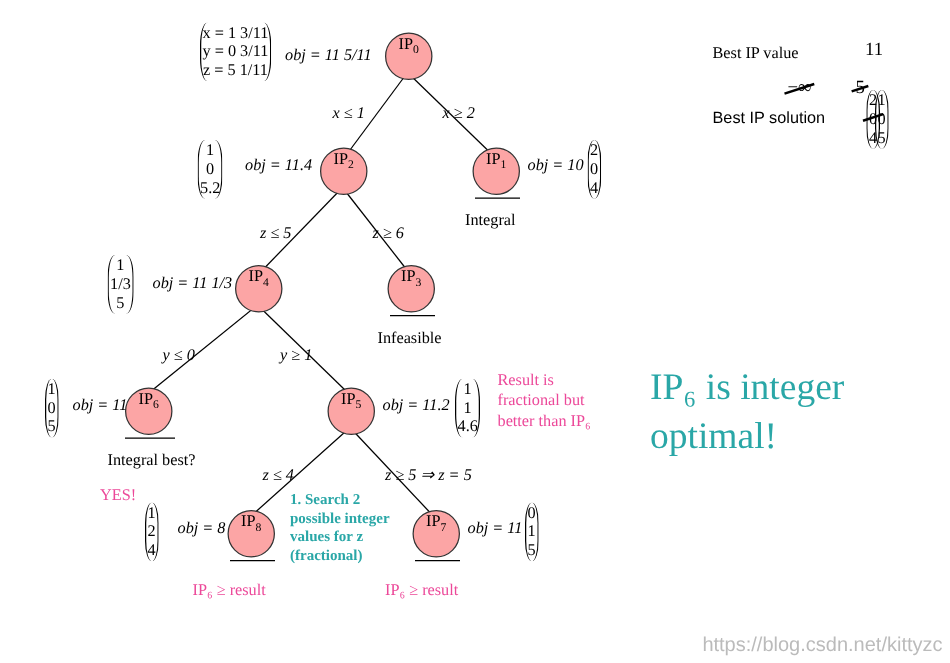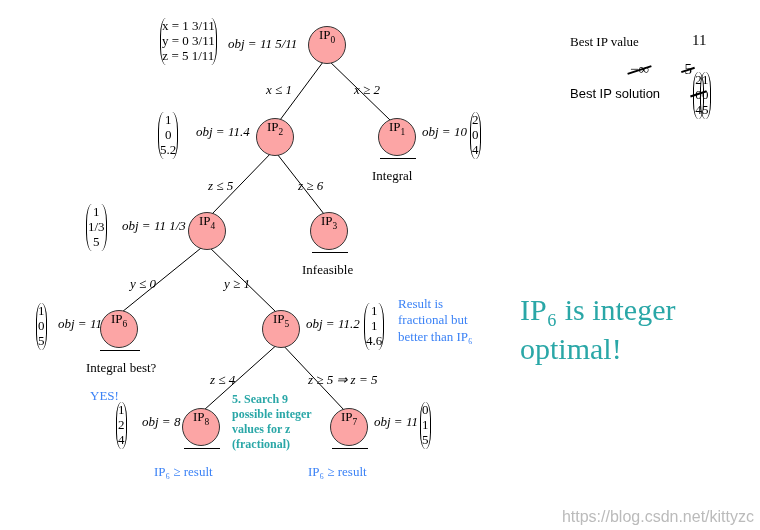--- a/index.html
+++ b/index.html
@@ -1,20 +1,20 @@
 <!DOCTYPE html>
 <html><head>
 <meta charset="utf-8">
 <style>
   html,body{margin:0;padding:0;width:760px;height:530px;background:#fff;font-family:"Times New Roman",serif;font-size:13px;color:#000;position:relative;overflow:hidden}
   svg.edges{position:absolute;left:0;top:0;width:760px;height:530px;pointer-events:none}
   .node{position:absolute;width:36px;height:36px;border-radius:50%;background:#fca5a5;border:1.5px solid #333;display:flex;align-items:flex-start;justify-content:center;font-size:13px;font-weight:400}
   .abs{position:absolute}
   .ital{font-style:italic}
-  .red{color:#3b82f6}
+  .red{color:#ec4899}
   .teal{color:#2aa7a7}
   .paren{display:inline-block;border-left:1px solid #000;border-right:1px solid #000;border-radius:6px/18px;padding:1px 1px;text-align:center;line-height:1.15}
   .strike{position:relative;display:inline-block}
   .strike::after{content:"";position:absolute;left:-3px;right:-3px;top:45%;height:2px;background:#000;transform:rotate(-18deg)}
   .underline{border-bottom:1.5px solid #000}
   .wm{position:absolute;right:6px;bottom:4px;color:#bbb;font-family:Arial,sans-serif;font-size:16px}
   .sub{font-size:.72em;vertical-align:sub}
 </style>
 </head>
 <body>
@@ -94,41 +94,41 @@
 
 
 <div class="abs underline" style="left:312px;top:252px;width:36px;height:0"></div>
 <span class="abs" style="left:302px;top:262px">Infeasible</span>
 
 
 <div class="abs" style="left:36px;top:303px"><span class="paren">1<br>0<br>5</span></div>
 <span class="abs ital" style="left:58px;top:316px">obj = 11</span>
 <div class="abs underline" style="left:100px;top:350px;width:40px;height:0"></div>
 <div class="abs" style="left:86px;top:360px;width:80px">Integral best?</div>
-<div class="abs red" style="left:90px;top:388px">YES!</div>
+<div class="abs red" style="left:80px;top:388px">YES!</div>
 
 
 <span class="abs ital" style="left:306px;top:316px">obj = 11.2</span>
 <div class="abs" style="left:364px;top:303px"><span class="paren">1<br>1<br>4.6</span></div>
 <div class="abs red" style="left:398px;top:296px;width:90px;line-height:1.25">Result is fractional but better than IP₆</div>
 
 
 <div class="abs" style="left:116px;top:402px"><span class="paren">1<br>2<br>4</span></div>
 <span class="abs ital" style="left:142px;top:414px">obj = 8</span>
 <div class="abs underline" style="left:184px;top:448px;width:36px;height:0"></div>
 <div class="abs red" style="left:154px;top:464px">IP₆ ≥ result</div>
 
 
 <span class="abs ital" style="left:374px;top:414px">obj = 11</span>
 <div class="abs" style="left:420px;top:402px"><span class="paren">0<br>1<br>5</span></div>
 <div class="abs underline" style="left:332px;top:448px;width:36px;height:0"></div>
 <div class="abs red" style="left:308px;top:464px">IP₆ ≥ result</div>
 
 
-<div class="abs teal" style="left:232px;top:392px;width:96px;font-size:12px;font-weight:600;line-height:1.25">5. Search 9 possible integer values for z (fractional)</div>
+<div class="abs teal" style="left:232px;top:392px;width:96px;font-size:12px;font-weight:600;line-height:1.25">1. Search 2 possible integer values for z (fractional)</div>
 
 
 <div class="abs teal" style="left:520px;top:290px;font-size:30px;font-weight:400;line-height:1.3">IP₆ is integer optimal!</div>
 
 
 <div class="abs" style="left:570px;top:34px;font-family:Liberation Serif, serif">Best IP value</div>
 <span class="abs strike" style="left:630px;top:32px;font-size:15px">−∞</span>
 <span class="abs strike" style="left:662px;top:32px;font-size:15px">5</span>
 <span class="abs" style="left:692px;top:32px;font-size:15px">11</span>
 

